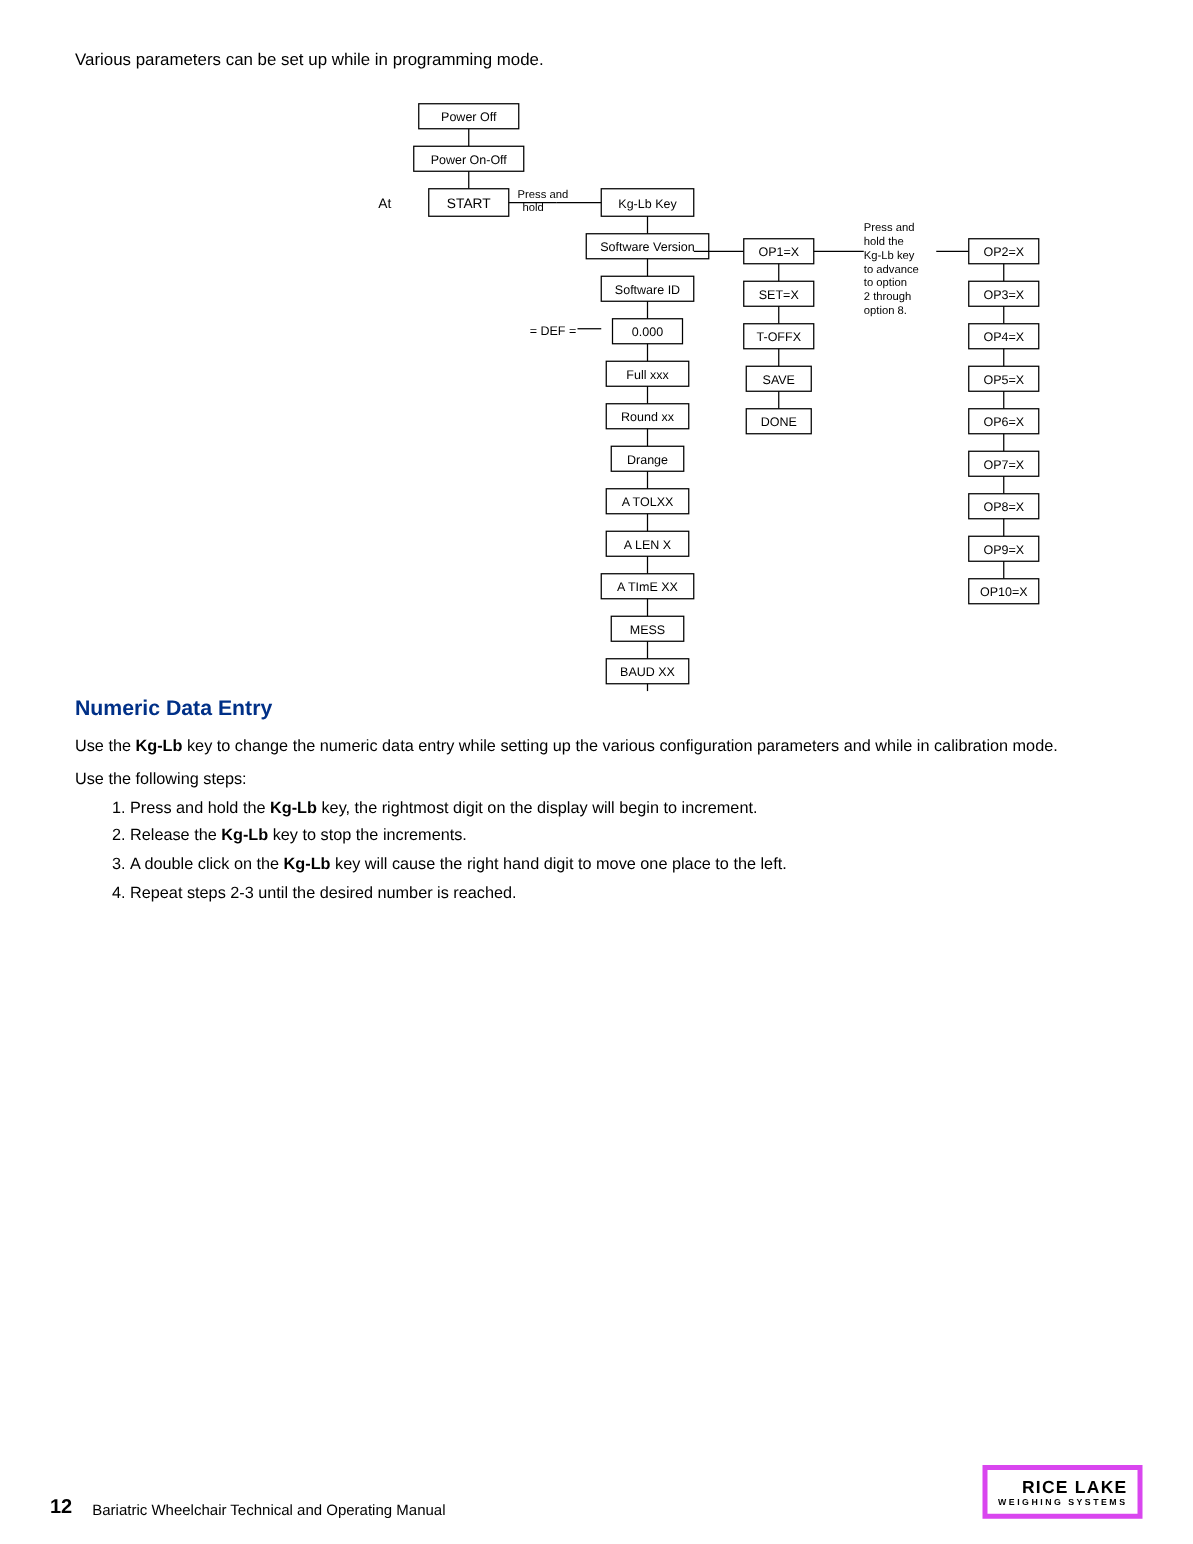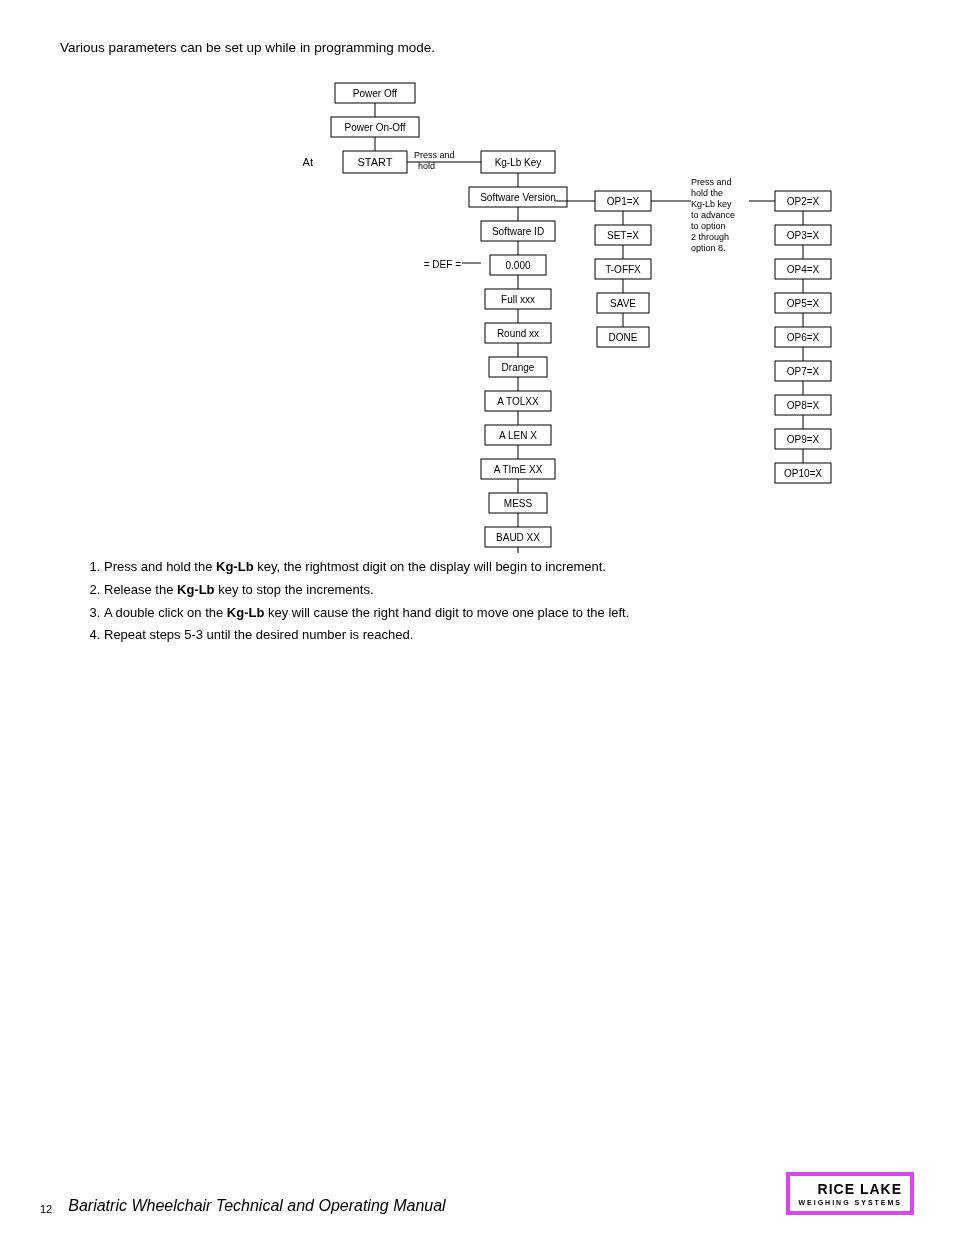--- a/index.html
+++ b/index.html
@@ -63,22 +63,22 @@
       position: absolute;
       bottom: 20px;
       left: 0;
       right: 0;
       display: flex;
       justify-content: space-between;
       align-items: flex-end;
       padding: 0 40px;
     }
     .footer-page {
-      font-size: 11px;
-      font-weight: normal;
+      font-size: 16px;
+      font-weight: bold;
     }
     .logo-box {
       border: 4px solid #d946ef;
       padding: 4px 8px;
       font-size: 10px;
       font-weight: bold;
       text-align: right;
       line-height: 1.3;
     }
     .logo-rice-lake {
@@ -259,33 +259,38 @@
     <rect x="640" y="356" width="56" height="20" fill="white" stroke="black" stroke-width="1"></rect>
     <text x="668" y="370" font-size="10" text-anchor="middle" font-family="Arial">OP9=X</text>
 
     <line x1="668" y1="376" x2="668" y2="390" stroke="black" stroke-width="1"></line>
 
     <rect x="640" y="390" width="56" height="20" fill="white" stroke="black" stroke-width="1"></rect>
     <text x="668" y="404" font-size="10" text-anchor="middle" font-family="Arial">OP10=X</text>
   </svg>
 
 
-
-
+  <h2 class="section-heading">Numeric Data Entry</h2>
+
+  <p class="body-text">
+    Use the <span class="bold">Kg-Lb</span> key to change the numeric data entry while setting up the various configuration parameters and while in calibration mode.
+  </p>
+
+  <p class="steps-intro">Use the following steps:</p>
 
   <ol>
     <li>Press and hold the <span class="bold">Kg-Lb</span> key, the rightmost digit on the display will begin to increment.</li>
     <li>Release the <span class="bold">Kg-Lb</span> key to stop the increments.</li>
     <li>A double click on the <span class="bold">Kg-Lb</span> key will cause the right hand digit to move one place to the left.</li>
-    <li>Repeat steps 5-3 until the desired number is reached.</li>
+    <li>Repeat steps 2-3 until the desired number is reached.</li>
   </ol>
 </div>
 
 <div class="footer">
   <div style="display:flex; align-items:flex-end; gap:16px;">
     <span class="footer-page">12</span>
-    <span style="font-style:italic;font-size:16px;">Bariatric Wheelchair Technical and Operating Manual</span>
+    <span style="font-size:12px;">Bariatric Wheelchair Technical and Operating Manual</span>
   </div>
   <div class="logo-box">
     <div class="logo-rice-lake">RICE LAKE</div>
     <div class="logo-sub">WEIGHING SYSTEMS</div>
   </div>
 </div>
 
 </body></html>

